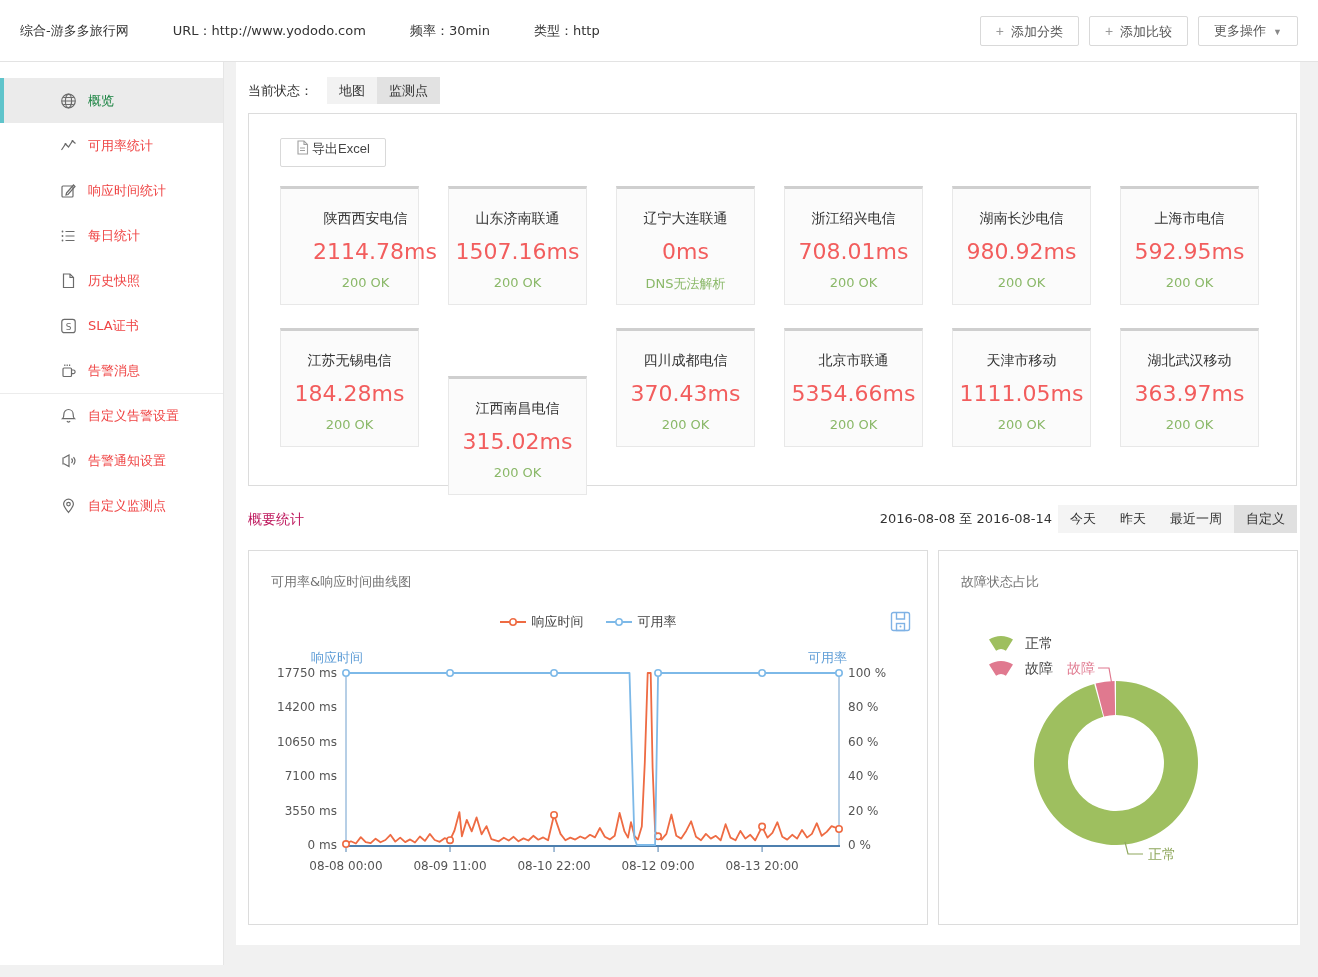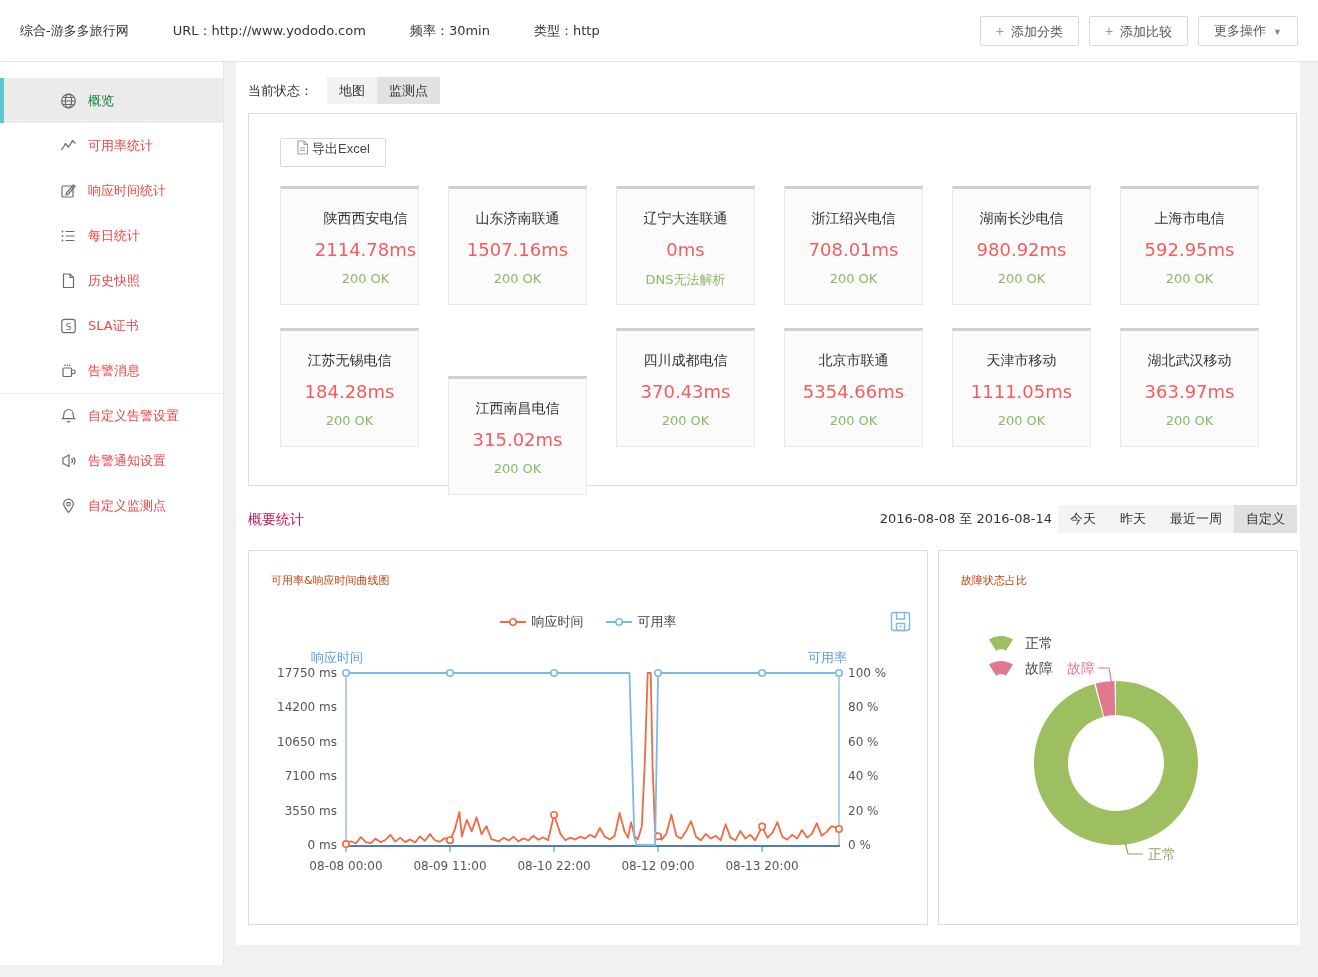--- a/index.html
+++ b/index.html
@@ -34,32 +34,32 @@
   .tab.active { background:#e2e2e2; }
 
   .monitor-panel { position:absolute; left:12px; top:51px; width:1049px; height:373px;
                    border:1px solid #dcdcdc; background:#fff; box-sizing:border-box; }
   .export-btn { position:absolute; left:31px; top:24px; width:106px; height:29px; background:#fff;
                 border:1px solid #d9d9d9; border-radius:2px; font-size:13px; color:#444;
                 display:flex; align-items:flex-start; justify-content:center; gap:3px; cursor:pointer; }
   .card { position:absolute; width:139px; height:119px; background:#fbfbfb; border:1px solid #e8e8e8;
           border-top:3px solid #cfcfcf; box-sizing:border-box; text-align:center; }
   .card .name { margin-top:21px; font-size:14px; color:#333; }
-  .card .value { margin-top:11px; font-size:18px; color:#f25d5d; }
+  .card .value { margin-top:11px; font-size:22px; color:#f25d5d; }
   .card .status { margin-top:11px; font-size:13px; color:#8ab868; }
 
   .summary-title { position:absolute; left:12px; top:443px; height:28px; line-height:28px; font-size:14px; color:#be185d; }
   .date-range { position:absolute; right:248px; top:443px; height:28px; line-height:28px; font-size:13px; color:#333; }
   .range-group { position:absolute; right:3px; top:443px; height:28px; display:flex; background:#f4f4f4; }
   .range-btn { line-height:28px; padding:0 12px; font-size:13px; color:#333; cursor:pointer; white-space:nowrap; }
   .range-btn.active { background:#e0e0e0; }
 
   .chart-panel { position:absolute; left:12px; top:488px; width:680px; height:375px;
                  border:1px solid #dcdcdc; background:#fff; box-sizing:border-box; }
-  .panel-title { position:absolute; left:22px; top:22px; font-size:11px; color:#c2410c; }
+  .panel-title { position:absolute; left:22px; top:22px; font-size:13px; color:#737373; }
   .chart-legend { position:absolute; left:0; right:0; top:62px; display:flex; justify-content:center;
                   gap:22px; align-items:center; }
   .legend-item { display:flex; align-items:center; gap:6px; font-size:13px; color:#444; cursor:pointer; }
   .save-icon { position:absolute; right:16px; top:60px; width:21px; height:21px; cursor:pointer; }
   .line-chart-svg { position:absolute; left:0; top:95px; }
 
   .donut-panel { position:absolute; left:702px; top:488px; width:360px; height:375px;
                  border:1px solid #dcdcdc; background:#fff; box-sizing:border-box; }
   .donut-svg { position:absolute; left:0; top:0; }
   .donut-legend { position:absolute; left:47px; top:82px; }

